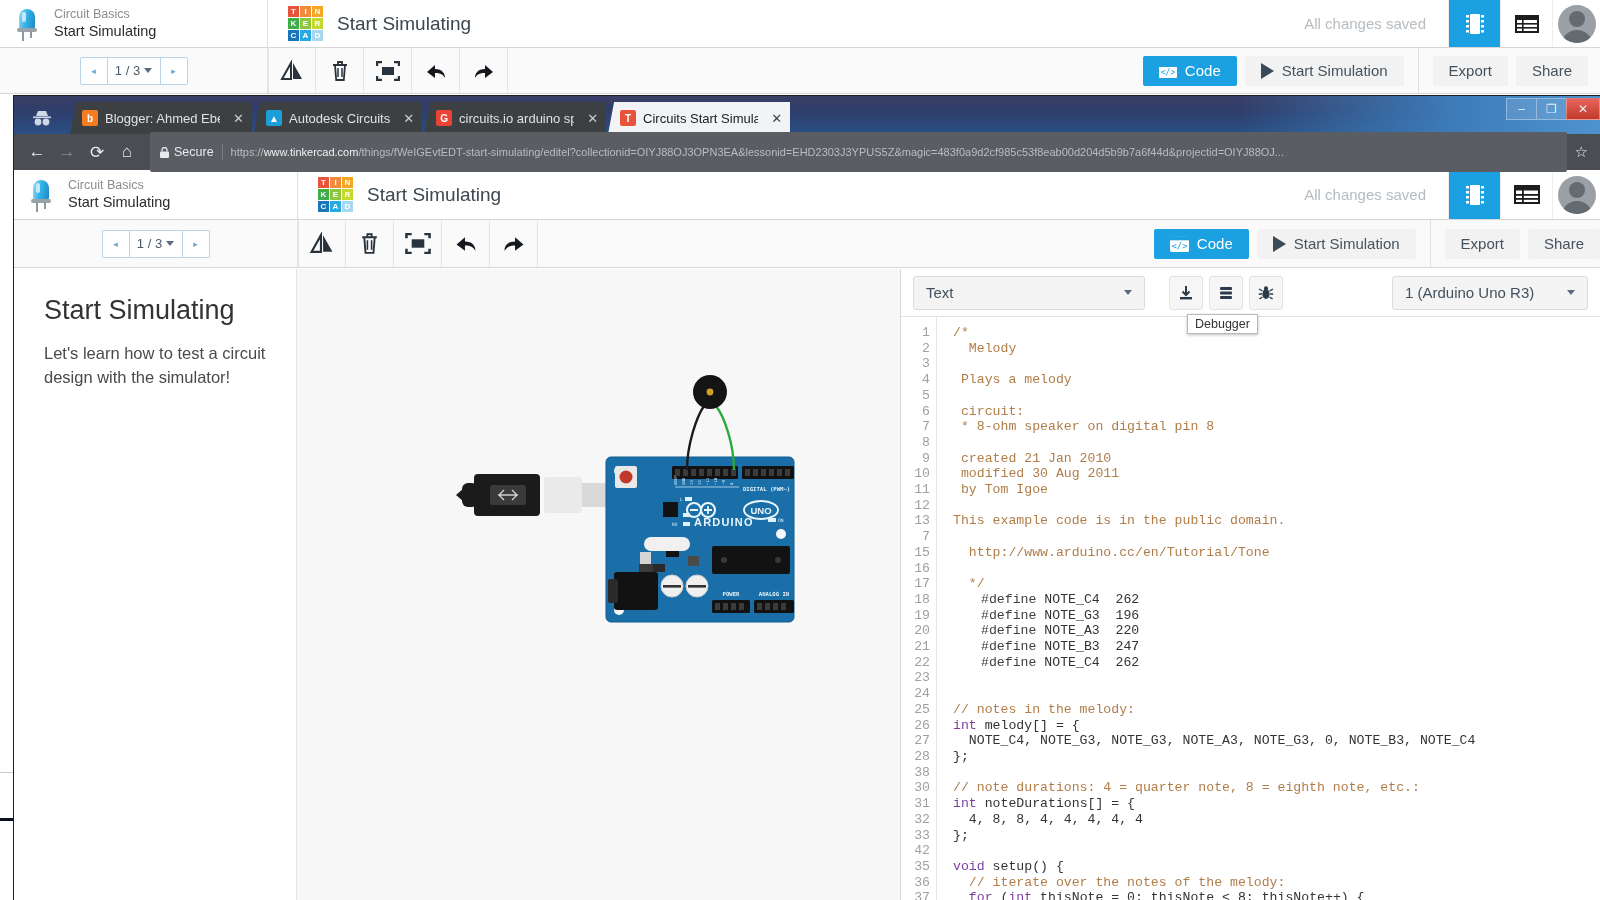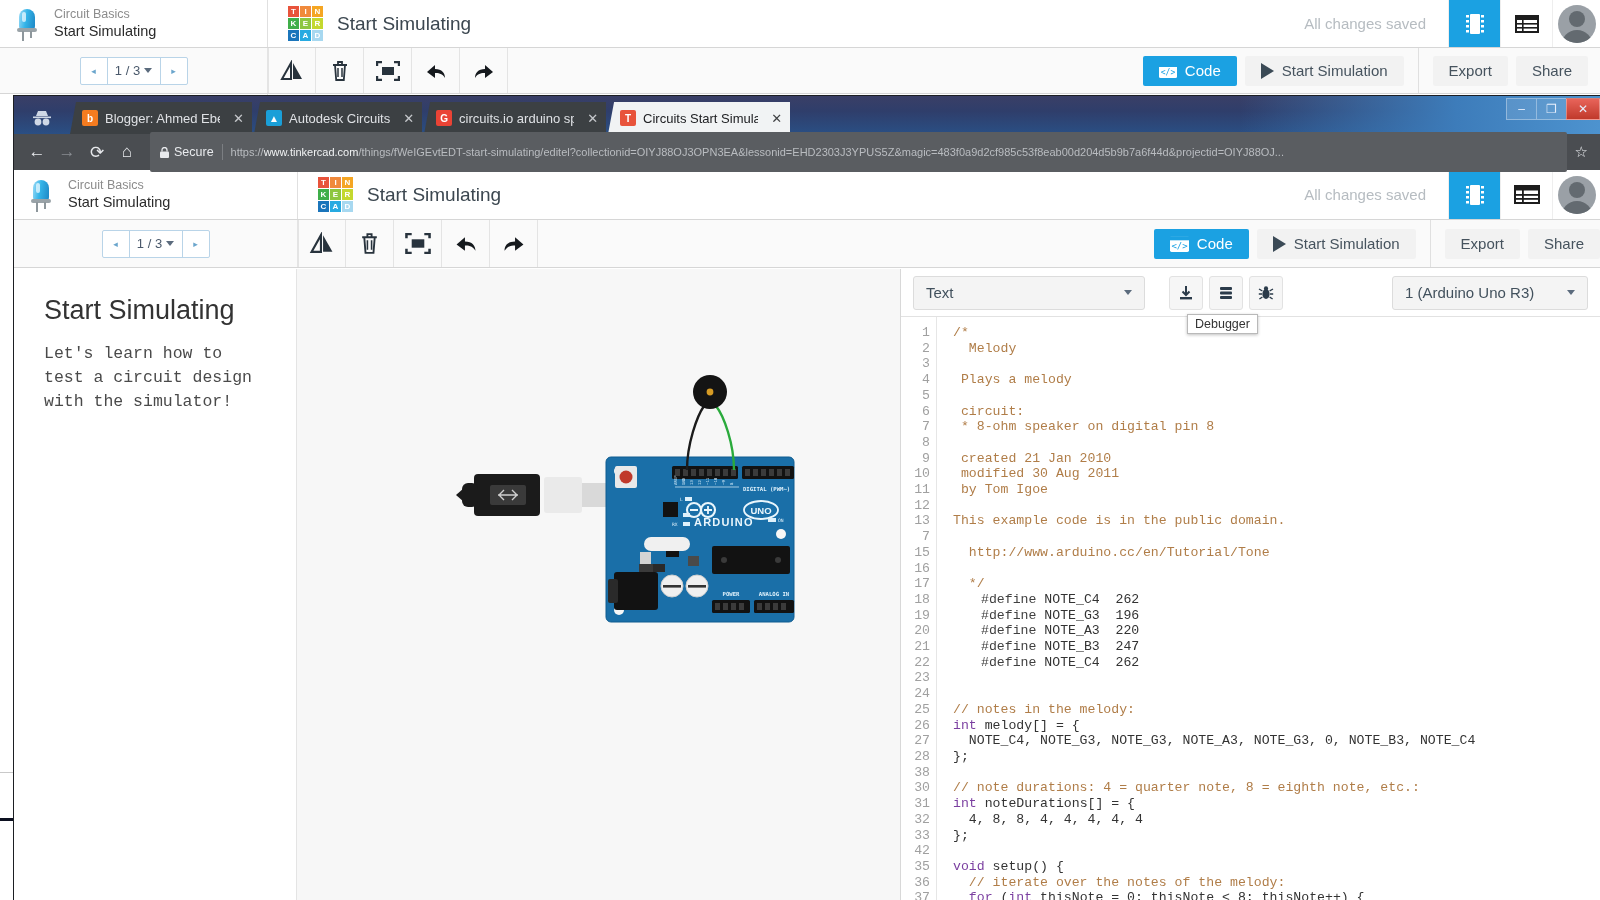--- a/index.html
+++ b/index.html
@@ -69,21 +69,21 @@
   .tool-btn:first-child { border-left:1px solid #e4e4e4; }
   .tb-right { margin-left:auto; display:flex; align-items:center; height:100%; }
   .btn { height:30px; padding:0 16px; display:flex; align-items:center; gap:8px;
          font-size:15px; border-radius:2px; color:#46535e; background:#f2f2f2; }
   .btn.primary { background:#1ba1e2; color:#fff; }
   .tb-sep { width:1px; height:100%; background:#e0e0e0; margin:0 14px; }
   .play-tri { width:0;height:0;border-top:8px solid transparent;border-bottom:8px solid transparent;border-left:13px solid #3b4a56;}
 
   .lesson-pane { position:absolute; left:0; top:94px; width:268px; bottom:0; background:#fff; border-right:1px solid #e4e4e4; padding:24px 26px;}
   .lesson-h1 { font-size:27px; color:#333; font-weight:normal; margin-bottom:16px; }
-  .lesson-p { font-size:16.5px; color:#4a4a4a; line-height:1.45;font-family:Liberation Mono, monospace; }
+  .lesson-p { font-size:16.5px; color:#4a4a4a; line-height:1.45; }
   .lp-rule { position:absolute; left:0; width:62px; height:1px; background:#c9c9c9; }
   .lp-rule2 { position:absolute; left:0; width:22px; height:3px; background:#0c1020; }
 
   
   .browser { position:absolute; left:14px; top:96px; width:1586px; height:804px;
              background:#fff; box-shadow:0 0 0 1px #1d1f23; }
   .win-topstrip { position:absolute; left:0; top:0; width:100%; height:38px;
     background:linear-gradient(180deg,#3a3f66 0%,#2f3e6b 40%,#2a4f84 100%); }
   .win-topstrip::after{content:"";position:absolute;right:0;top:0;width:360px;height:100%;
     background:linear-gradient(90deg,rgba(42,79,132,0) 0%,#3d7cba 60%,#4d93cf 100%);}

